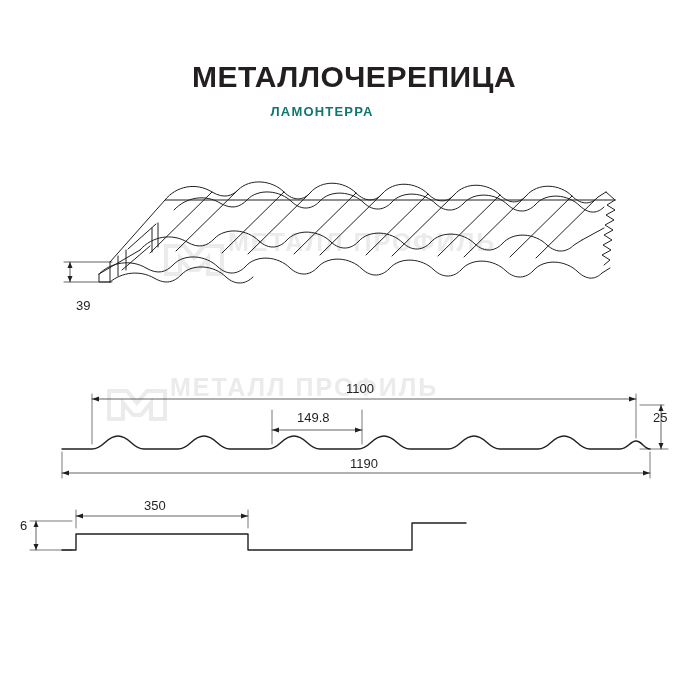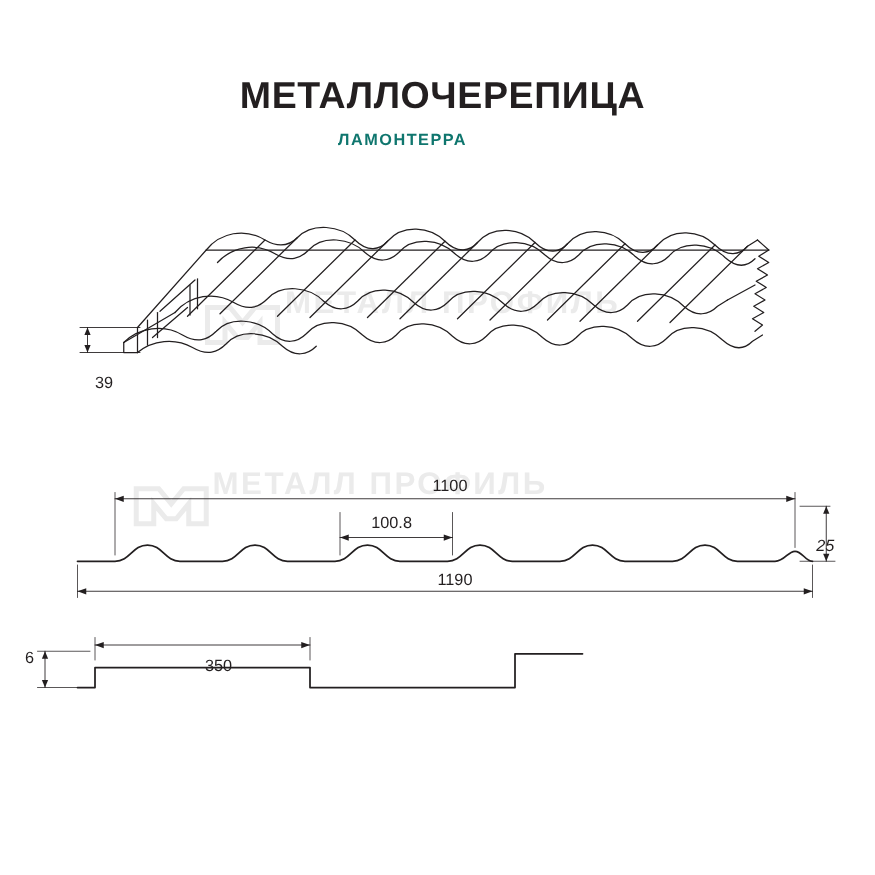--- a/index.html
+++ b/index.html
@@ -285,23 +285,23 @@
           <path d="M36 550 L33.5 544 L38.5 544 Z" fill="#231f20" stroke="none"></path>
         </g>
       </g>
     </g>
   </svg>
 
   <div class="dim-label" style="top:298px;left:76px;">39</div>
 
   <div class="dim-label" style="top:381px;left:346px;text-align:right;">1100</div>
 
-  <div class="dim-label" style="top:410px;left:297px;">100.8</div>
+  <div class="dim-label" style="top:410px;left:297px;">149.8</div>
 
   <div class="dim-label" style="top:456px;left:350px;">1190</div>
 
-  <div class="dim-label" style="top:429px;left:653px;font-style:italic;">25</div>
-
-  <div class="dim-label" style="top:498px;left:164px;margin-top:27px;">350</div>
+  <div class="dim-label" style="top:410px;left:653px;">25</div>
+
+  <div class="dim-label" style="top:498px;left:144px;">350</div>
 
   <div class="dim-label" style="top:518px;left:20px;">6</div>
 
 </div>
 
 </body></html>

